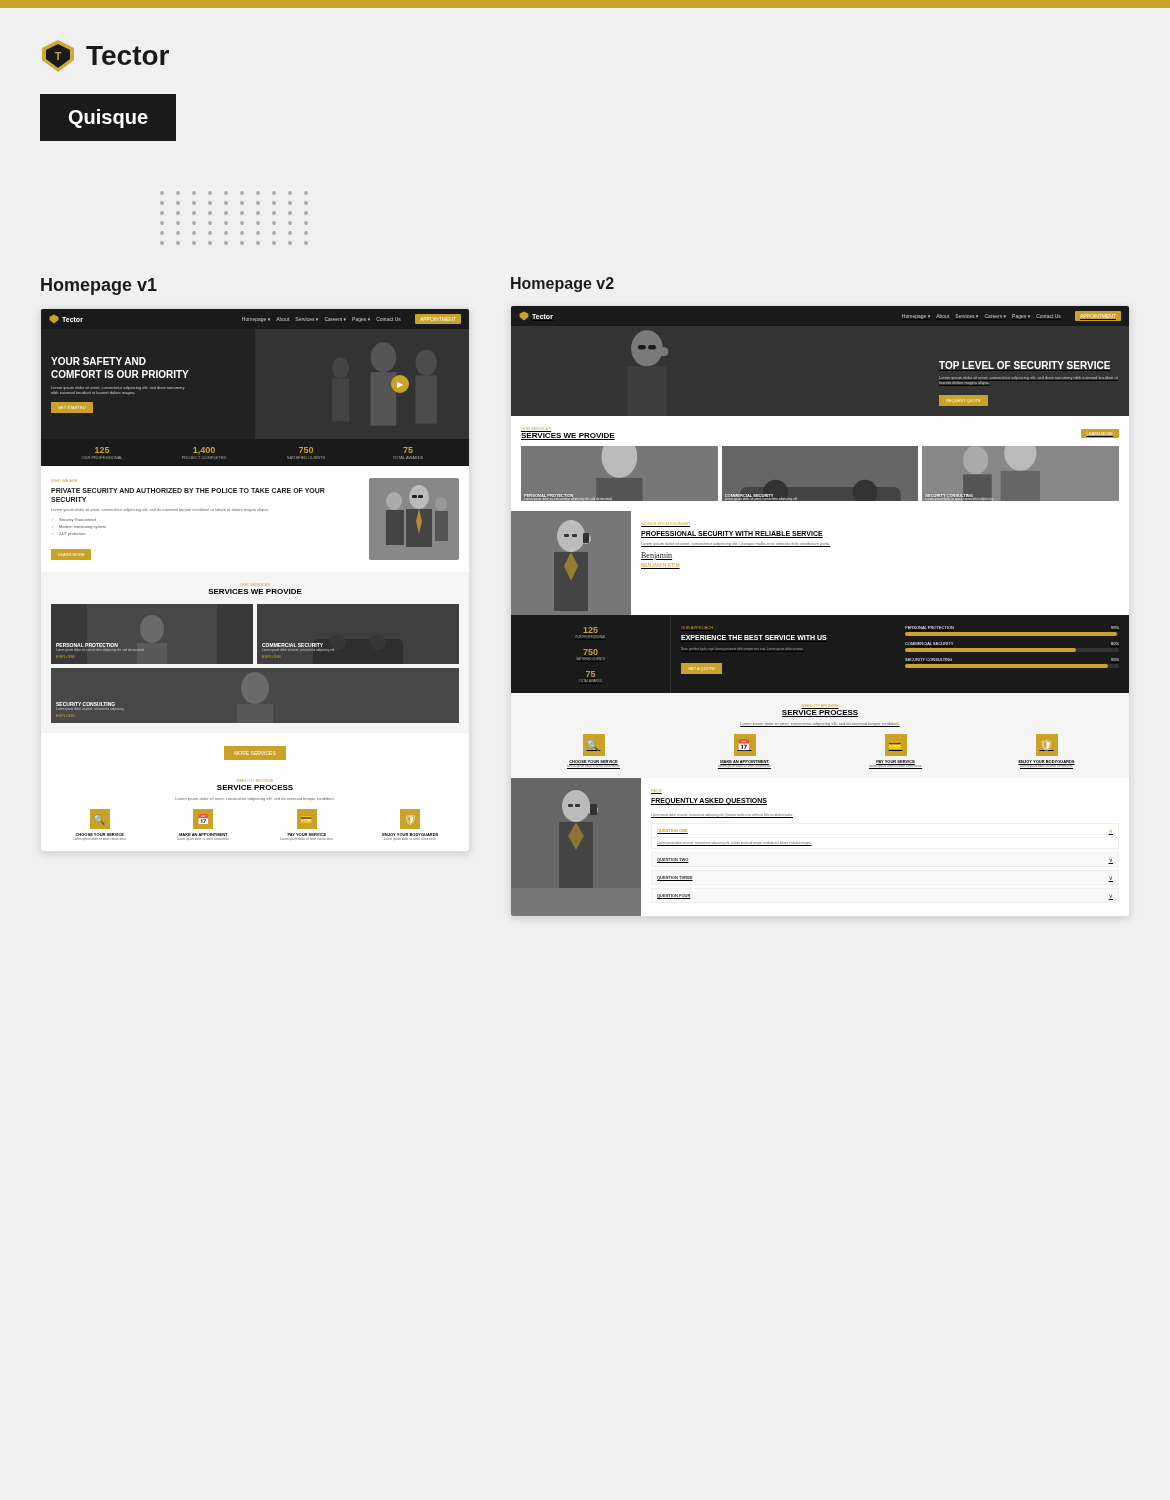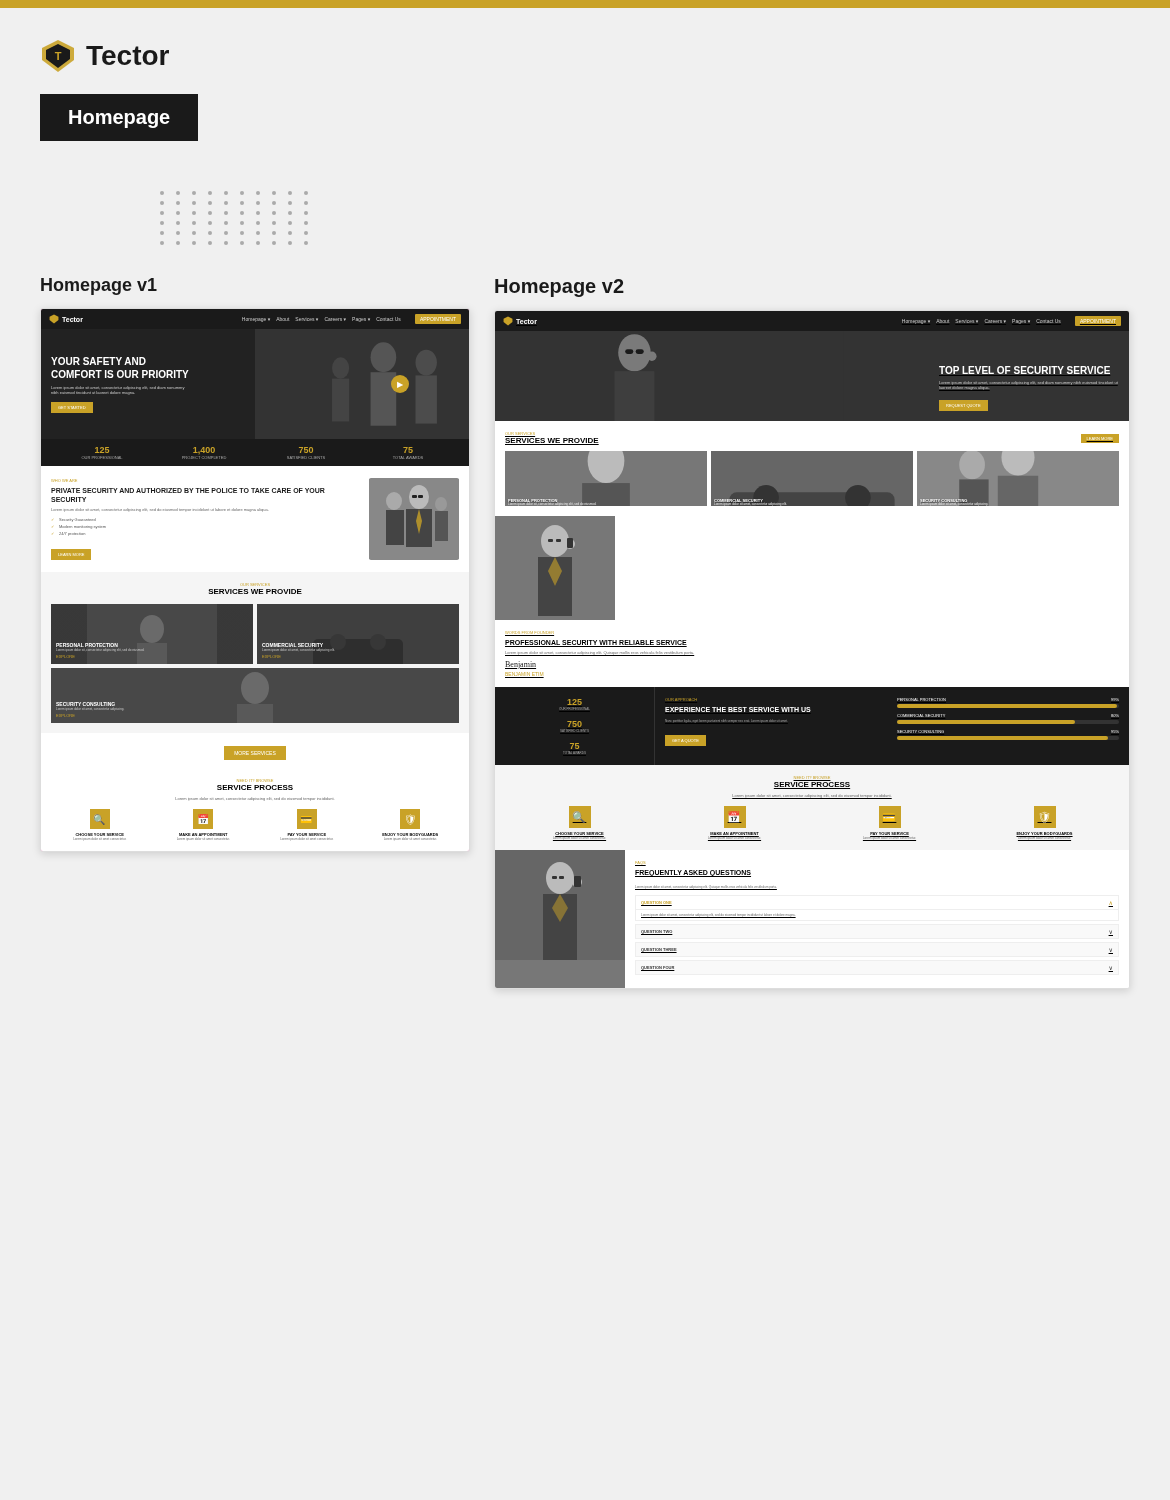--- a/index.html
+++ b/index.html
@@ -46,21 +46,21 @@
       padding: 12px 28px;
       font-size: 20px;
       font-weight: 600;
       display: inline-block;
       margin-bottom: 30px;
     }
 
     
     .two-col {
       display: flex;
-      gap: 24px;
+      gap: 40px;
     }
 
     .col-left {
       width: 430px;
       flex-shrink: 0;
     }
 
     .col-right {
       flex: 1;
     }
@@ -392,21 +392,21 @@
       font-weight: 700;
       text-transform: uppercase;
     }
     .mini-process-step-text {
       font-size: 3px;
       color: #666;
     }
 
     
     .col-right .section-heading {
-      font-size: 20px;
+      font-size: 16px;
     }
 
     
     .preview-card-v2 {
       background: #fff;
       border: 1px solid #ddd;
       border-radius: 3px;
       overflow: hidden;
       box-shadow: 0 2px 8px rgba(0,0,0,0.15);
       text-decoration: underline;
@@ -503,21 +503,20 @@
       bottom: 0;
       left: 3px;
       color: #eee;
       font-size: 3px;
     }
 
     
     .mini-founder {
       display: flex;
       gap: 0;
-      flex-direction: column;
     }
     .mini-founder-img {
       width: 120px;
       background: #777;
       flex-shrink: 0;
       min-height: 100px;
     }
     .mini-founder-content {
       flex: 1;
       padding: 10px;
@@ -761,21 +760,21 @@
   <div class="logo-area">
     <svg class="logo-icon" viewBox="0 0 36 36">
       <polygon points="18,2 34,10 34,22 18,34 2,22 2,10" fill="#c9a227" opacity="0.9"></polygon>
       <polygon points="18,6 30,12 30,21 18,30 6,21 6,12" fill="#1a1a1a"></polygon>
       <text x="18" y="22" text-anchor="middle" fill="#c9a227" font-size="11" font-weight="900">T</text>
     </svg>
     <span class="logo-text">Tector</span>
   </div>
 
   
-  <div class="homepage-label">Homepage</div>
+  <div class="homepage-label">Quisque</div>
 
   
   <div class="dot-grid">
 
   <div class="dot"></div>
       <div class="dot"></div>
       <div class="dot"></div>
       <div class="dot"></div>
       <div class="dot"></div>
       <div class="dot"></div>

